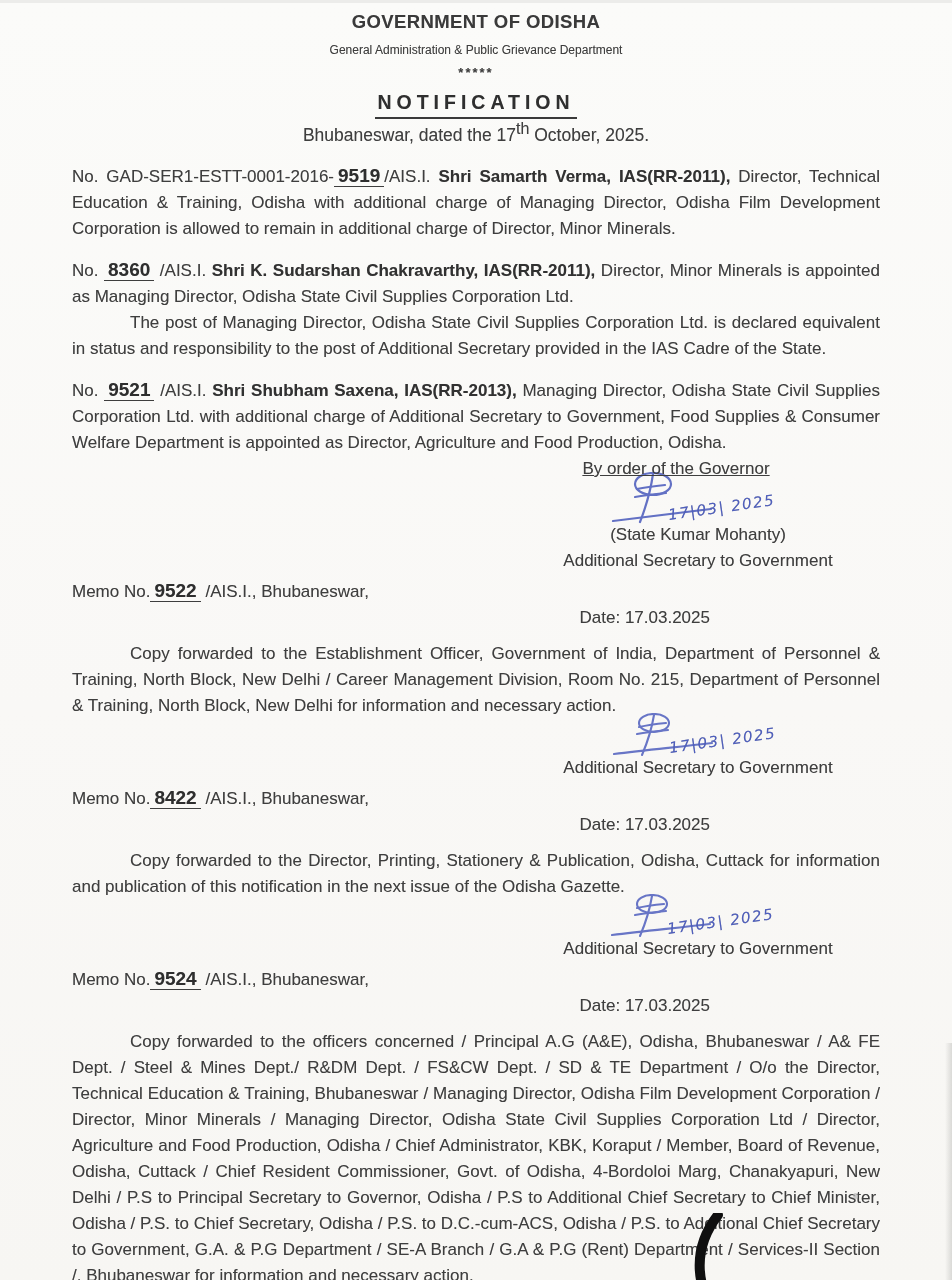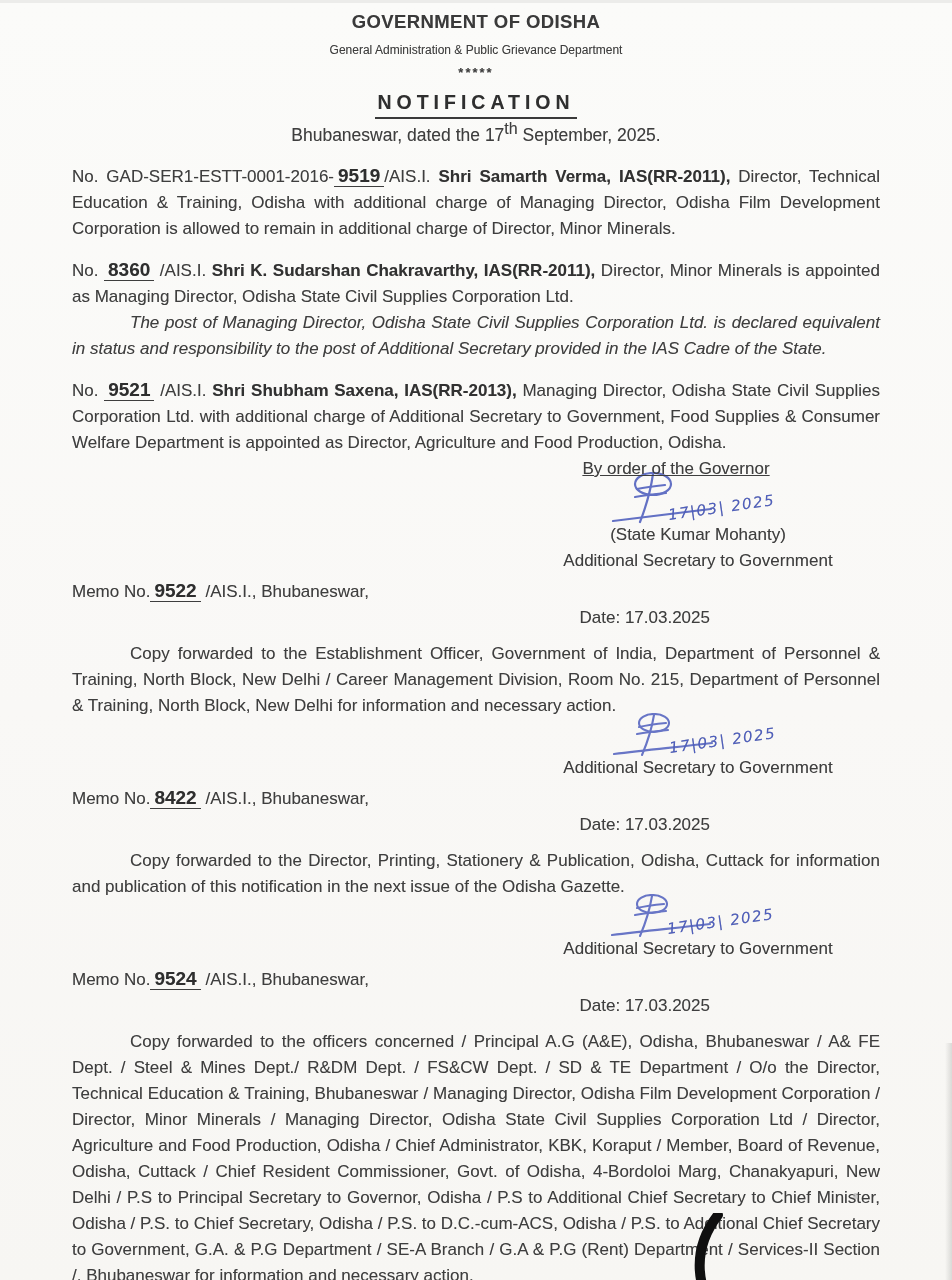--- a/index.html
+++ b/index.html
@@ -22,21 +22,21 @@
   .hdr-dept { font-size:12px; margin-top:2px; }
   .stars    { font-size:13px; font-weight:700; letter-spacing:2px; line-height:15px; margin-top:2px; }
   .title-wrap { margin-top:9px; line-height:27px; }
   .title {
     display:inline-block; font-weight:700; font-size:19.5px; letter-spacing:5px;
     color:#2f2f2f; border-bottom:2.2px solid #3a3a3a; padding:0 2px 1px 2px;
   }
   .dateline { font-size:17.5px; margin-top:3px; }
   sup { font-size:16px; vertical-align:super; line-height:0; }
   p.order { text-align:justify; margin-top:16px; }
-  p.cont  { text-align:justify; text-indent:58px; margin-top:0;font-style:italic; }
+  p.cont  { text-align:justify; text-indent:58px; margin-top:0; }
   p.memo-body { text-align:justify; text-indent:58px; margin-top:10px; }
   .num {
     font-weight:700; font-size:19px; color:#2e2e2e;
     border-bottom:1.7px solid #3e3e3e; padding:0 4px; line-height:20px;
   }
   .b { font-weight:700; color:#313131; }
   .right-col { margin-left:auto; width:312px; margin-right:26px; text-align:center; }
   .by-order { transform:translateX(-22px);text-decoration:underline; }
   .memo-row { display:flex; align-items:baseline; margin-top:5px;flex-direction:column; }
   .memo-date { margin-left:auto; margin-right:170px; white-space:nowrap; }
@@ -58,21 +58,21 @@
 <body>
 
 <div class="page">
 
   <div class="center hdr-org">GOVERNMENT OF ODISHA</div>
   <div class="center hdr-dept">General Administration &amp; Public Grievance Department</div>
   <div class="center stars">*****</div>
   <div class="center title-wrap">
     <span class="title">NOTIFICATION</span>
   </div>
-  <div class="center dateline"><span>Bhubaneswar, dated the 17</span><sup>th</sup><span> September, 2025.</span></div>
+  <div class="center dateline"><span>Bhubaneswar, dated the 17</span><sup>th</sup><span> October, 2025.</span></div>
 
   <p class="order"><span>No. GAD-SER1-ESTT-0001-2016-</span><span class="num">9519</span><span>/AIS.I. </span><span class="b">Shri Samarth Verma, IAS(RR-2011),</span><span> Director, Technical Education &amp; Training, Odisha with additional charge of Managing Director, Odisha Film Development Corporation is allowed to remain in additional charge of Director, Minor Minerals.</span></p>
 
   <p class="order"><span>No. </span><span class="num">8360</span><span> /AIS.I. </span><span class="b">Shri K. Sudarshan Chakravarthy, IAS(RR-2011),</span><span> Director, Minor Minerals is appointed as Managing Director, Odisha State Civil Supplies Corporation Ltd.</span></p>
   <p class="cont">The post of Managing Director, Odisha State Civil Supplies Corporation Ltd. is declared equivalent in status and responsibility to the post of Additional Secretary provided in the IAS Cadre of the State.</p>
 
   <p class="order"><span>No. </span><span class="num">9521</span><span> /AIS.I. </span><span class="b">Shri Shubham Saxena, IAS(RR-2013),</span><span> Managing Director, Odisha State Civil Supplies Corporation Ltd. with additional charge of Additional Secretary to Government, Food Supplies &amp; Consumer Welfare Department is appointed as Director, Agriculture and Food Production, Odisha.</span></p>
 
   <div class="right-col">
     <div class="by-order">By order of the Governor</div>

